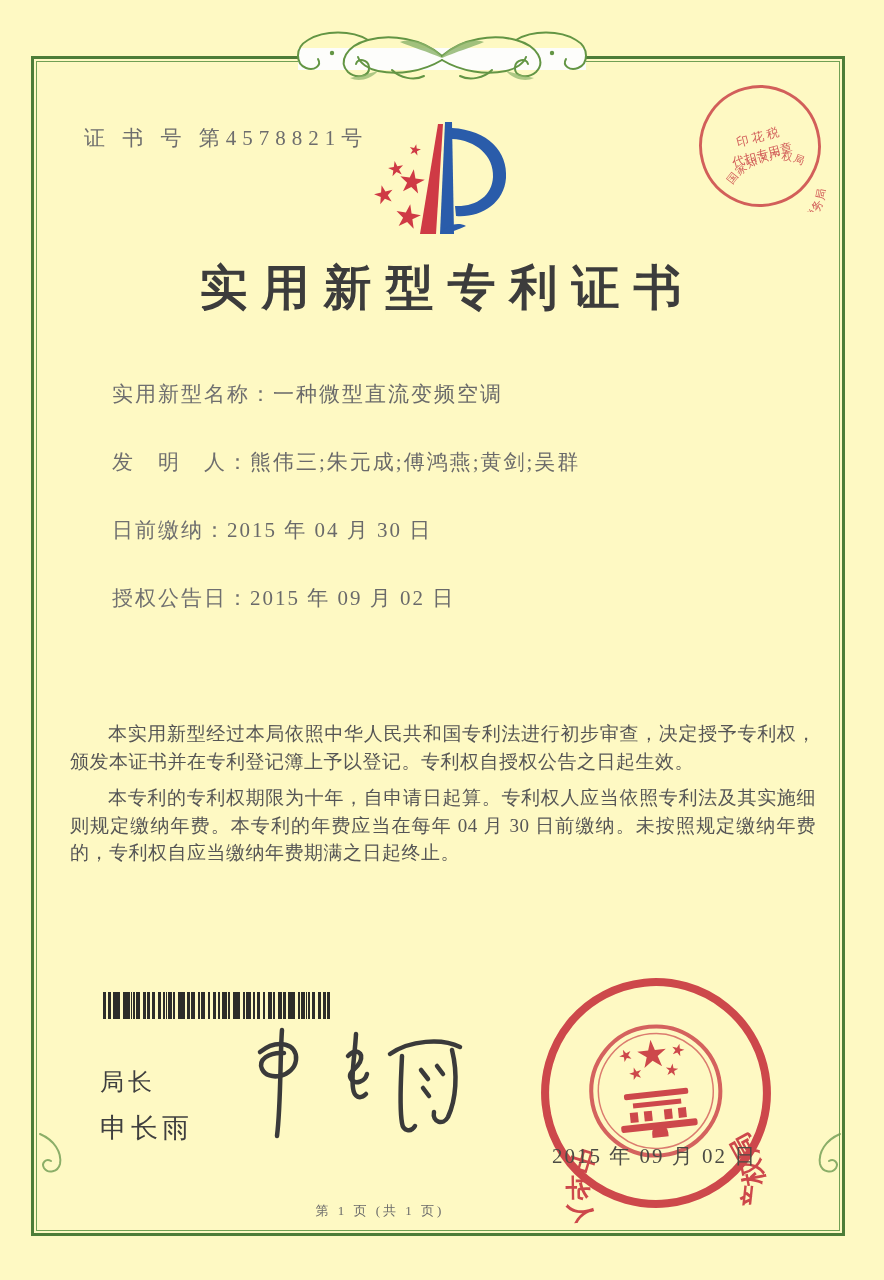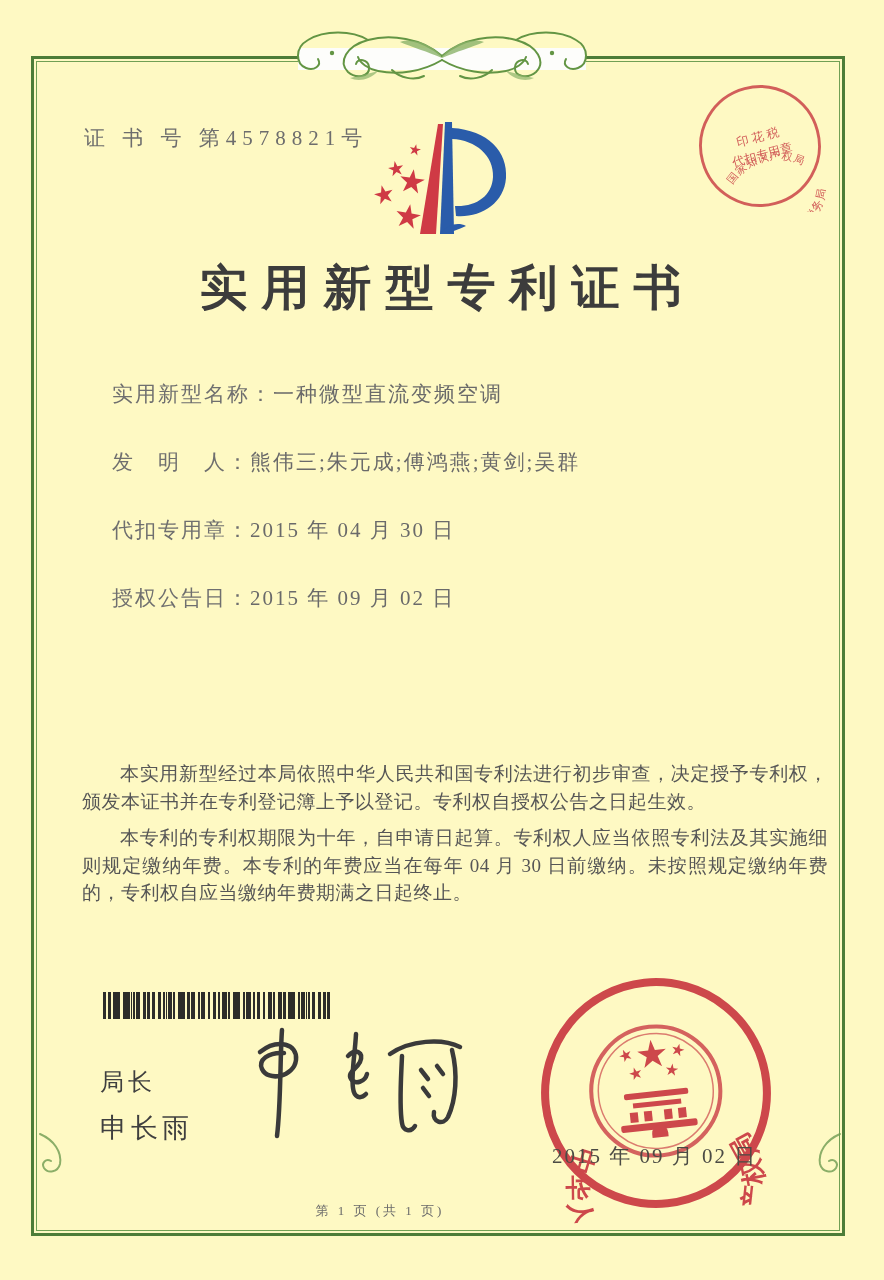--- a/index.html
+++ b/index.html
@@ -31,21 +31,21 @@
     position:absolute; left:0; top:256px; width:881px; text-align:center;
     font-size:48px; font-weight:bold; color:#3c3c3c; letter-spacing:14px;
     text-indent:14px; white-space:nowrap;
   }
   
   .fields { position:absolute; left:100px; top:380px; width:720px;margin-left:12px; }
   .field-row { height:68px; font-size:21px; color:#6f6f6f; letter-spacing:2px; white-space:nowrap; }
   .field-row .lbl { color:#6f6f6f; }
   .field-row .val { color:#6a6a6a; }
   
-  .body-text { position:absolute; left:70px; top:760px; width:746px;margin-left:12px; }
+  .body-text { position:absolute; left:70px; top:720px; width:746px; }
   .body-text p {
     margin:0 0 9px 0; font-size:19px; line-height:27.5px; color:#565656;
     text-align:justify; text-indent:2em; letter-spacing:.5px;
   }
   
   .barcode {
     position:absolute; left:103px; top:992px; width:228px; height:27px;
     background:
       repeating-linear-gradient(90deg,#2d2d2a 0 2px,transparent 2px 5px),
       repeating-linear-gradient(90deg,#2d2d2a 0 3px,transparent 3px 11px),
@@ -134,21 +134,21 @@
   <div class="title">实用新型专利证书</div>
 
   <div class="fields">
     <div class="field-row">
       <span class="lbl">实用新型名称：</span><span class="val">一种微型直流变频空调</span>
     </div>
     <div class="field-row">
       <span class="lbl">发　明　人：</span><span class="val">熊伟三;朱元成;傅鸿燕;黄剑;吴群</span>
     </div>
     <div class="field-row">
-      <span class="lbl">代扣专用章：</span><span class="val">2015 年 04 月 30 日</span>
+      <span class="lbl">日前缴纳：</span><span class="val">2015 年 04 月 30 日</span>
     </div>
     <div class="field-row">
       <span class="lbl">授权公告日：</span><span class="val">2015 年 09 月 02 日</span>
     </div>
   </div>
 
   <div class="body-text">
     <p>本实用新型经过本局依照中华人民共和国专利法进行初步审查，决定授予专利权，颁发本证书并在专利登记簿上予以登记。专利权自授权公告之日起生效。</p>
     <p>本专利的专利权期限为十年，自申请日起算。专利权人应当依照专利法及其实施细则规定缴纳年费。本专利的年费应当在每年 04 月 30 日前缴纳。未按照规定缴纳年费的，专利权自应当缴纳年费期满之日起终止。</p>
   </div>

